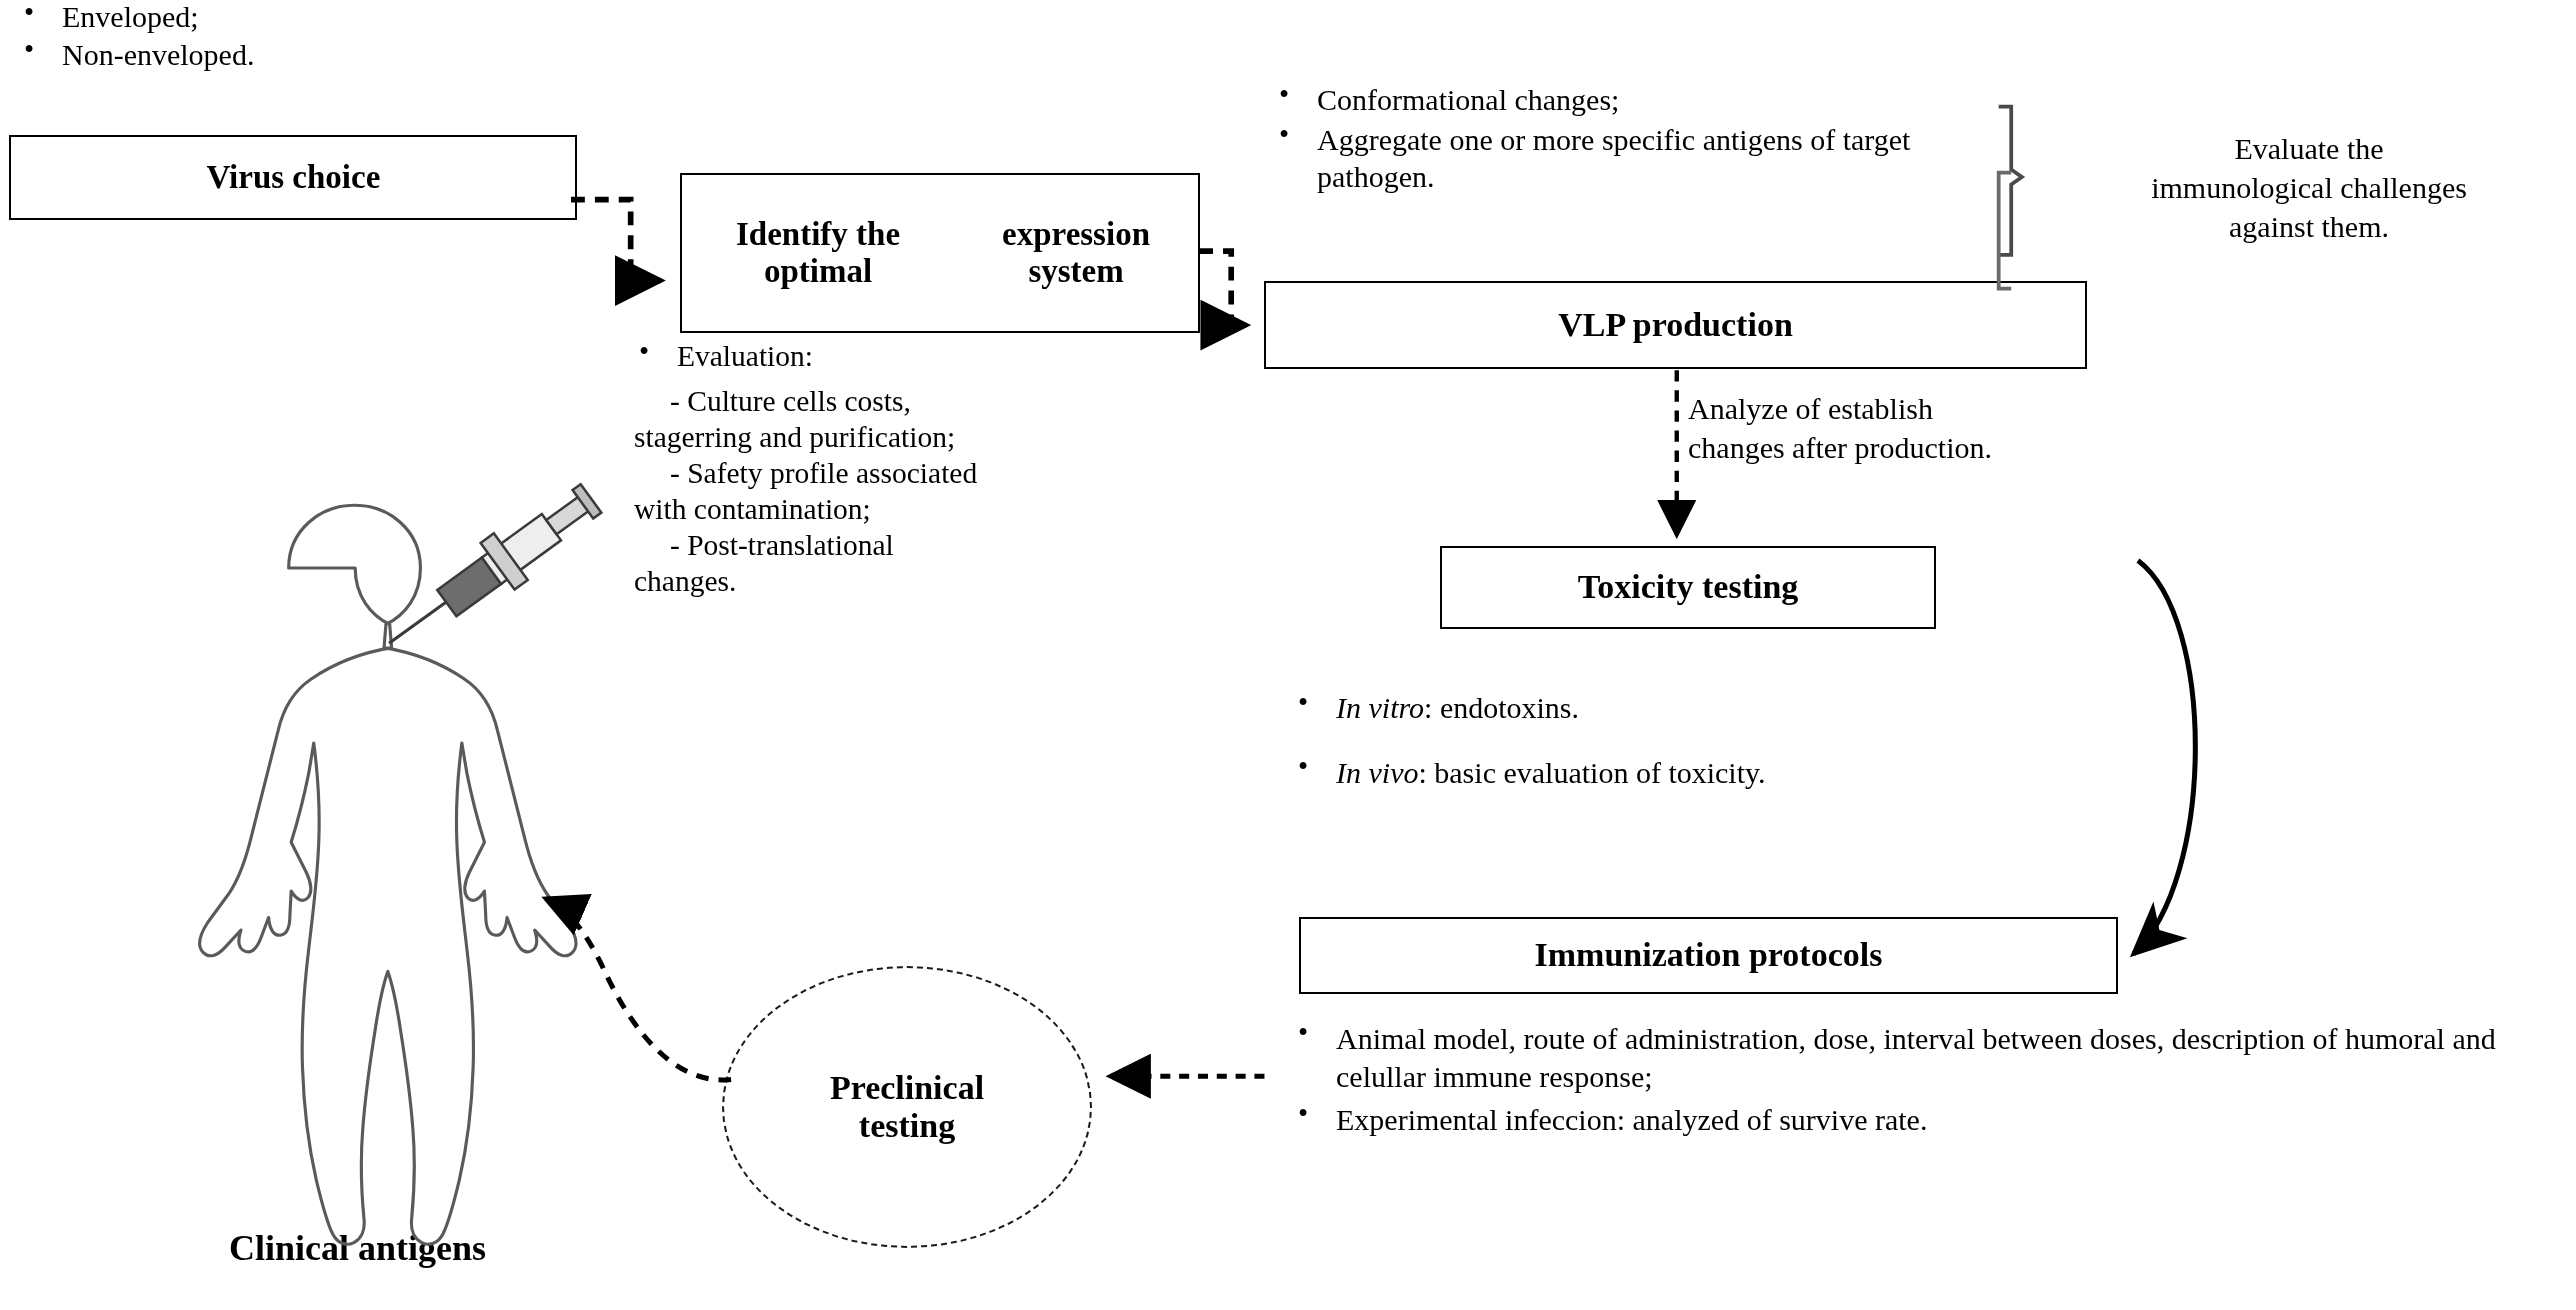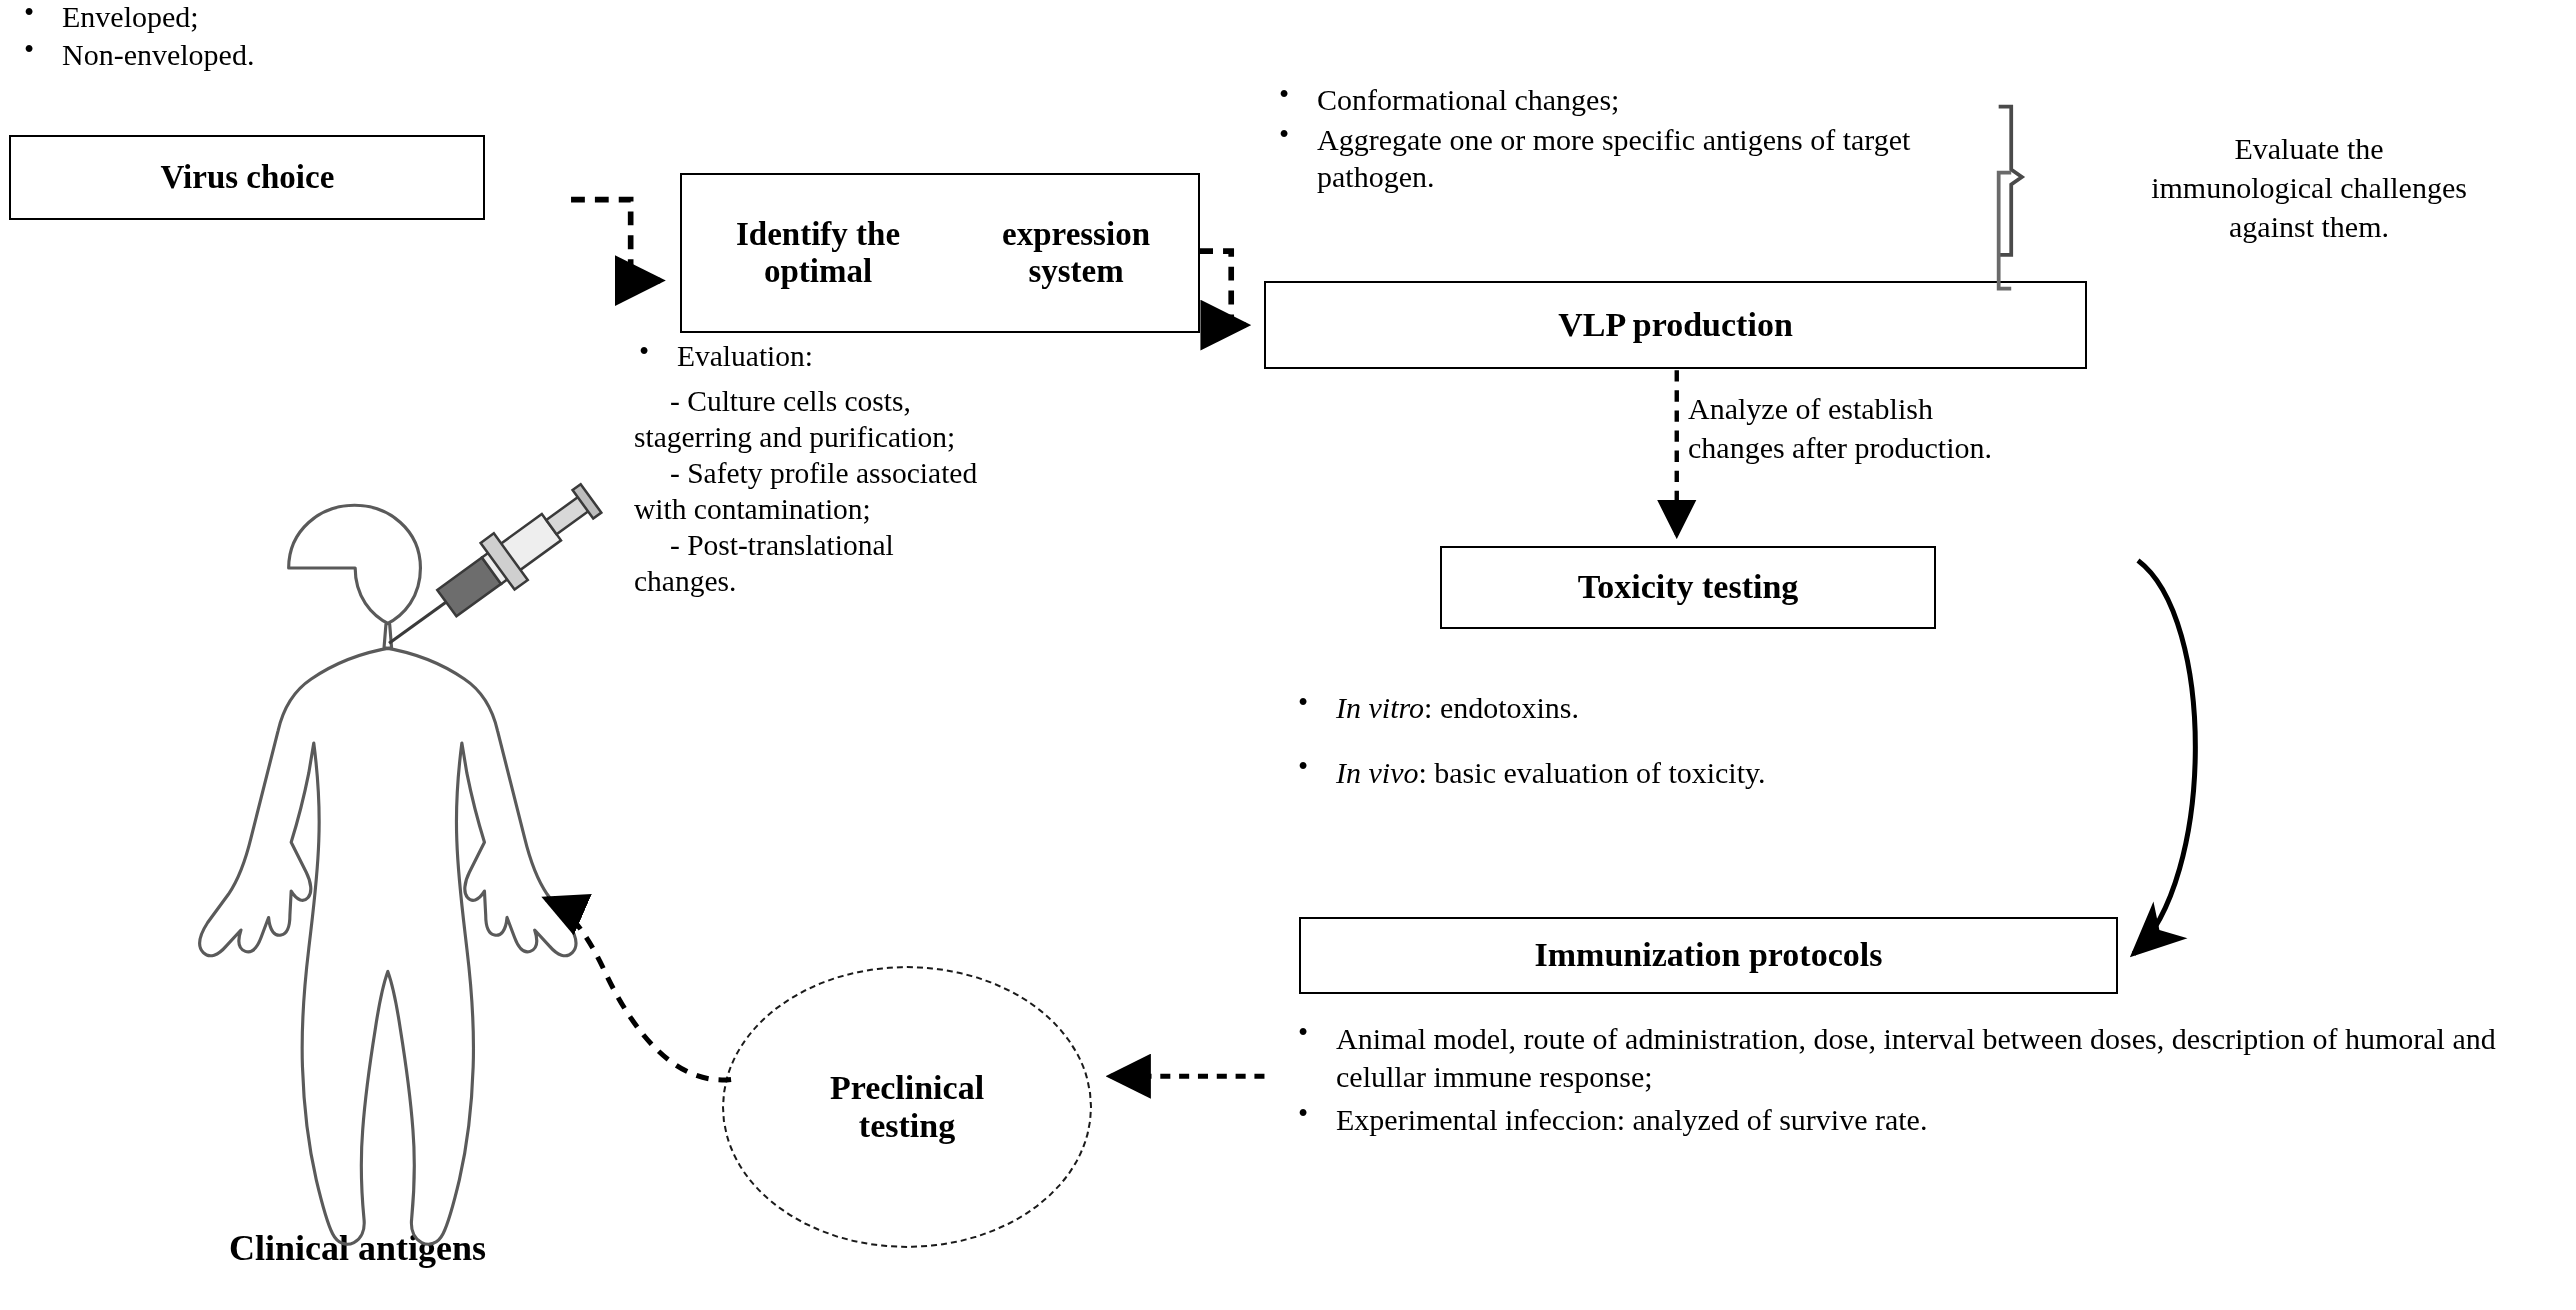--- a/index.html
+++ b/index.html
@@ -61,21 +61,21 @@
 
 <div id="stage">
 
   <div class="abs" style="left:19px; top:0px; width:527px; font-size:30px;">
     <ul class="bul">
       <li><span>Enveloped;</span></li>
       <li><span>Non-enveloped.</span></li>
     </ul>
   </div>
 
-  <div class="abs box" style="left:9.4px; top:135px; width:476px; height:85px; font-size:33px;align-items:center;">
+  <div class="abs box" style="left:9.4px; top:135px; width:568px; height:85px; font-size:33px;align-items:center;">
     <span>Virus choice</span>
   </div>
 
   <div class="abs box" style="left:680px; top:173px; width:520px; height:160px; font-size:33px; flex-direction:row;">
     <span>Identify the optimal</span>
     <span>expression system</span>
   </div>
 
   <div class="abs" style="left:634px; top:339px; width:596px; font-size:29.5px; line-height:1.22;">
     <ul class="bul" style="margin-bottom:9px;">

